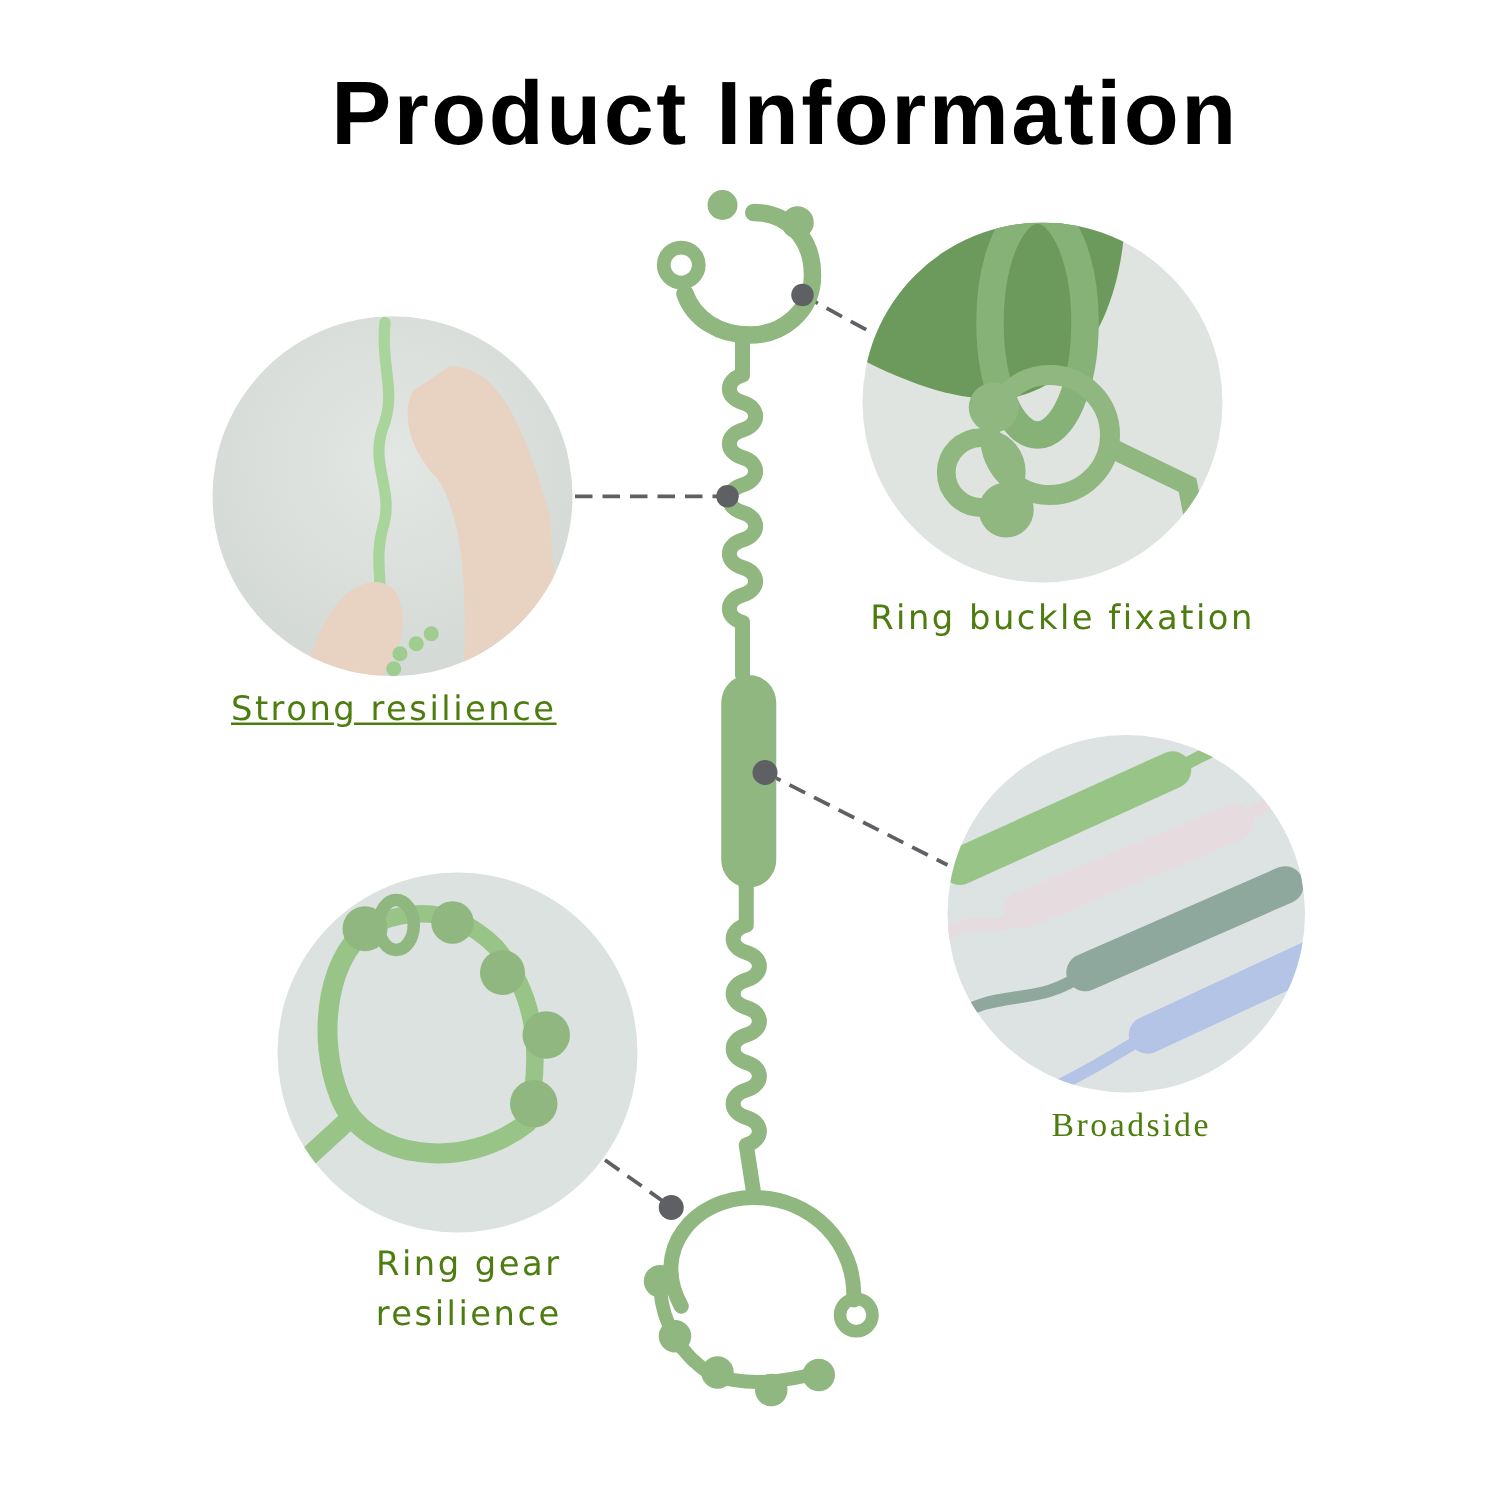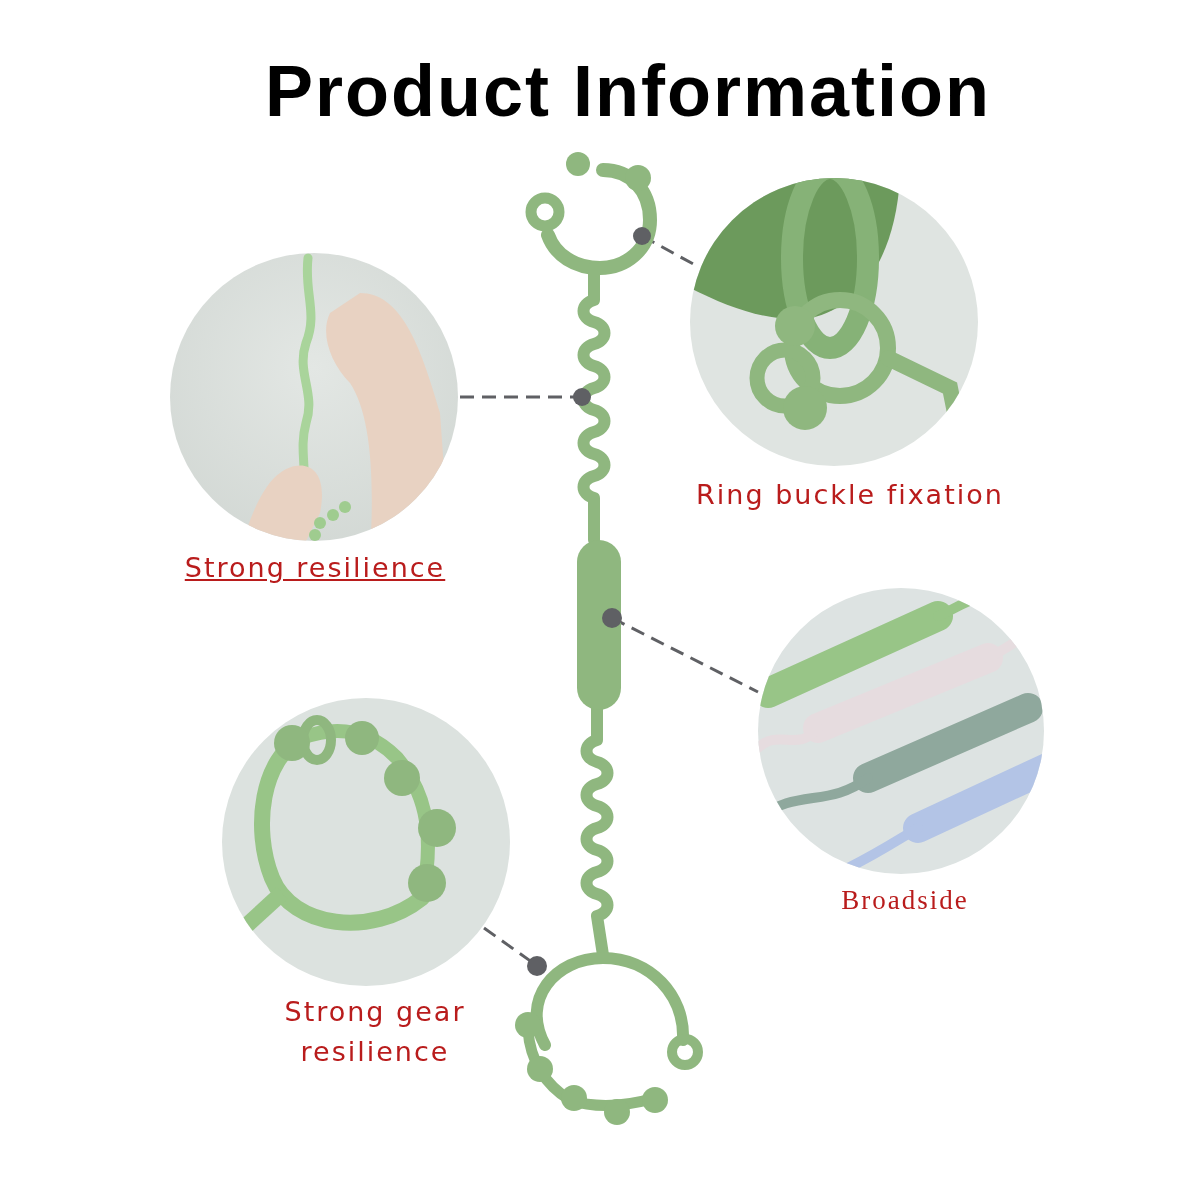--- a/index.html
+++ b/index.html
@@ -1,20 +1,20 @@
 <!DOCTYPE html>
 <html><head>
 <meta charset="utf-8">
 <style>
   html, body { margin:0; padding:0; }
   body { width:1200px; height:1200px; background:#ffffff; position:relative; overflow:hidden;
          font-family:"DejaVu Sans", "Liberation Sans", sans-serif; color:#111; }
   .title { position:absolute; left:0; width:1256px; top:50px; text-align:center;
            font-family:"Liberation Sans", sans-serif; font-weight:700; font-size:72px; letter-spacing:2px; color:#000; }
-  .label { position:absolute; font-family:"DejaVu Sans", sans-serif; font-size:27px; letter-spacing:2px; color:#b91c1c; text-align:center; line-height:40px; }
+  .label { position:absolute; font-family:"DejaVu Sans", sans-serif; font-size:27px; letter-spacing:2px; color:#4d7c0f; text-align:center; line-height:40px; }
   svg.main { position:absolute; left:0; top:0; }
   .circle { position:absolute; border-radius:50%; overflow:hidden; }
 </style>
 </head>
 <body>
 
 <div class="title">Product Information</div>
 
 <svg class="main" width="1200" height="1200" viewBox="0 0 1200 1200">
   <defs>
@@ -119,15 +119,15 @@
     <g fill="#8fb77f">
       <circle cx="70" cy="45" r="18"></circle>
       <circle cx="140" cy="40" r="17"></circle>
       <circle cx="180" cy="80" r="18"></circle>
       <circle cx="215" cy="130" r="19"></circle>
       <circle cx="205" cy="185" r="19"></circle>
     </g>
   </svg>
 </div>
 <div class="label" style="left:250px; top:992px; width:250px;">
-  <div>Strong gear</div>
+  <div>Ring gear</div>
   <div>resilience</div>
 </div>
 
 </body></html>

